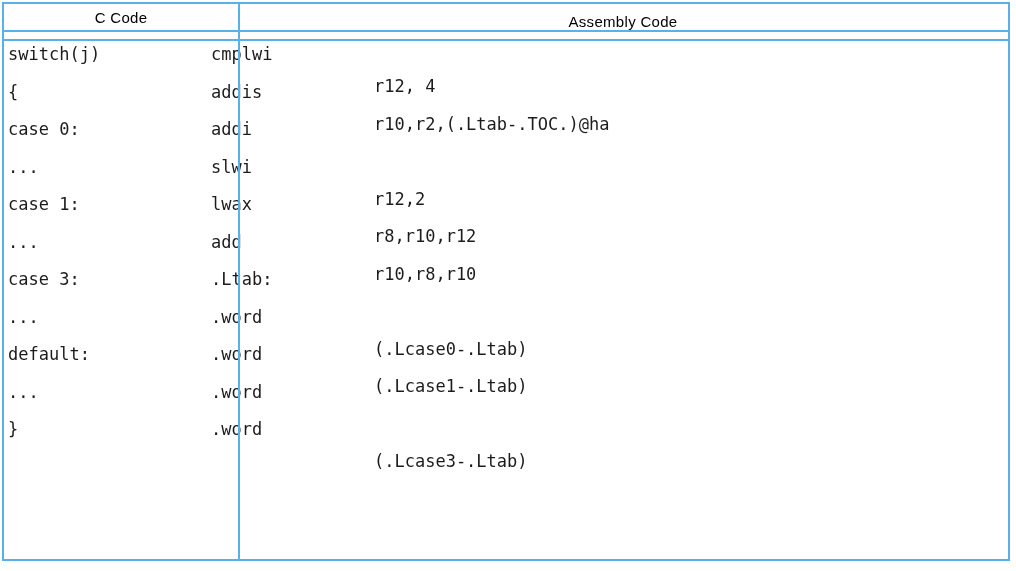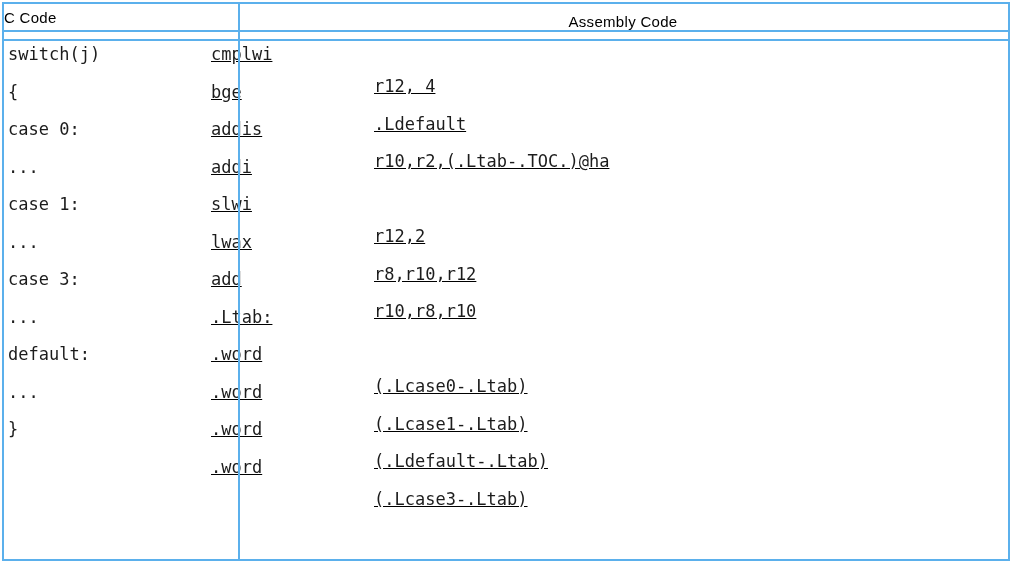--- a/index.html
+++ b/index.html
@@ -31,21 +31,21 @@
   }
   .header-row {
     display: flex;
     height: 26px;
     border-bottom: 2px solid var(--border-color, #5bb0ec);
   }
   .header-cell-c {
     width: 234px;
     display: flex;
     align-items: center;
-    justify-content: flex-start;
+    justify-content: center;
   }
   .header-cell-asm {
     flex: 1;
     display: flex;
     align-items: flex-end;
     justify-content: center;
   }
   .header-label {
     font-family: "Liberation Sans", sans-serif;
     font-size: 15px;
@@ -64,21 +64,20 @@
   }
   .c-code-cell {
     box-sizing: border-box;
     width: 200px;
     padding: 0 0 0 4px;
   }
   .asm-code-cell {
     box-sizing: border-box;
     flex: 1;
     padding: 0 0 0 7px;
-    text-decoration: underline;
   }
   .code-line {
     height: 37.5px;
     line-height: 26px;
     font-family: "DejaVu Sans Mono", "Liberation Mono", monospace;
     font-size: 17px;
     font-weight: 400;
     color: var(--text-color, #1c1c1c);
     white-space: pre;
   }
@@ -118,27 +117,26 @@
         <div class="code-line">case 1:</div>
         <div class="code-line">...</div>
         <div class="code-line">case 3:</div>
         <div class="code-line">...</div>
         <div class="code-line">default:</div>
         <div class="code-line">...</div>
         <div class="code-line">}</div>
       </div>
     <div class="asm-code-cell">
         <div class="code-line asm-line"><span class="asm-mnemonic">cmplwi</span><span class="asm-operands">r12, 4</span></div>
-        <div class="code-line asm-line"><span class="asm-mnemonic">bge</span><span class="asm-operands">.Ldefault</span></div>
         <div class="code-line asm-line"><span class="asm-mnemonic">addis</span><span class="asm-operands">r10,r2,(.Ltab-.TOC.)@ha</span></div>
         <div class="code-line asm-line"><span class="asm-mnemonic">addi</span></div>
         <div class="code-line asm-line"><span class="asm-mnemonic">slwi</span><span class="asm-operands">r12,2</span></div>
         <div class="code-line asm-line"><span class="asm-mnemonic">lwax</span><span class="asm-operands">r8,r10,r12</span></div>
         <div class="code-line asm-line"><span class="asm-mnemonic">add</span><span class="asm-operands">r10,r8,r10</span></div>
         <div class="code-line asm-line"><span class="asm-mnemonic">.Ltab:</span><span class="asm-operands"></span></div>
         <div class="code-line asm-line"><span class="asm-mnemonic">.word</span><span class="asm-operands">(.Lcase0-.Ltab)</span></div>
         <div class="code-line asm-line"><span class="asm-mnemonic">.word</span><span class="asm-operands">(.Lcase1-.Ltab)</span></div>
-        <div class="code-line asm-line"><span class="asm-mnemonic">.word</span><span class="asm-operands">(.Ldefault-.Ltab)</span></div>
+        <div class="code-line asm-line"><span class="asm-mnemonic">.word</span></div>
         <div class="code-line asm-line"><span class="asm-mnemonic">.word</span><span class="asm-operands">(.Lcase3-.Ltab)</span></div>
       </div>
   </div>
   <div class="v-divider"></div>
 </div>
 
 </body></html>

